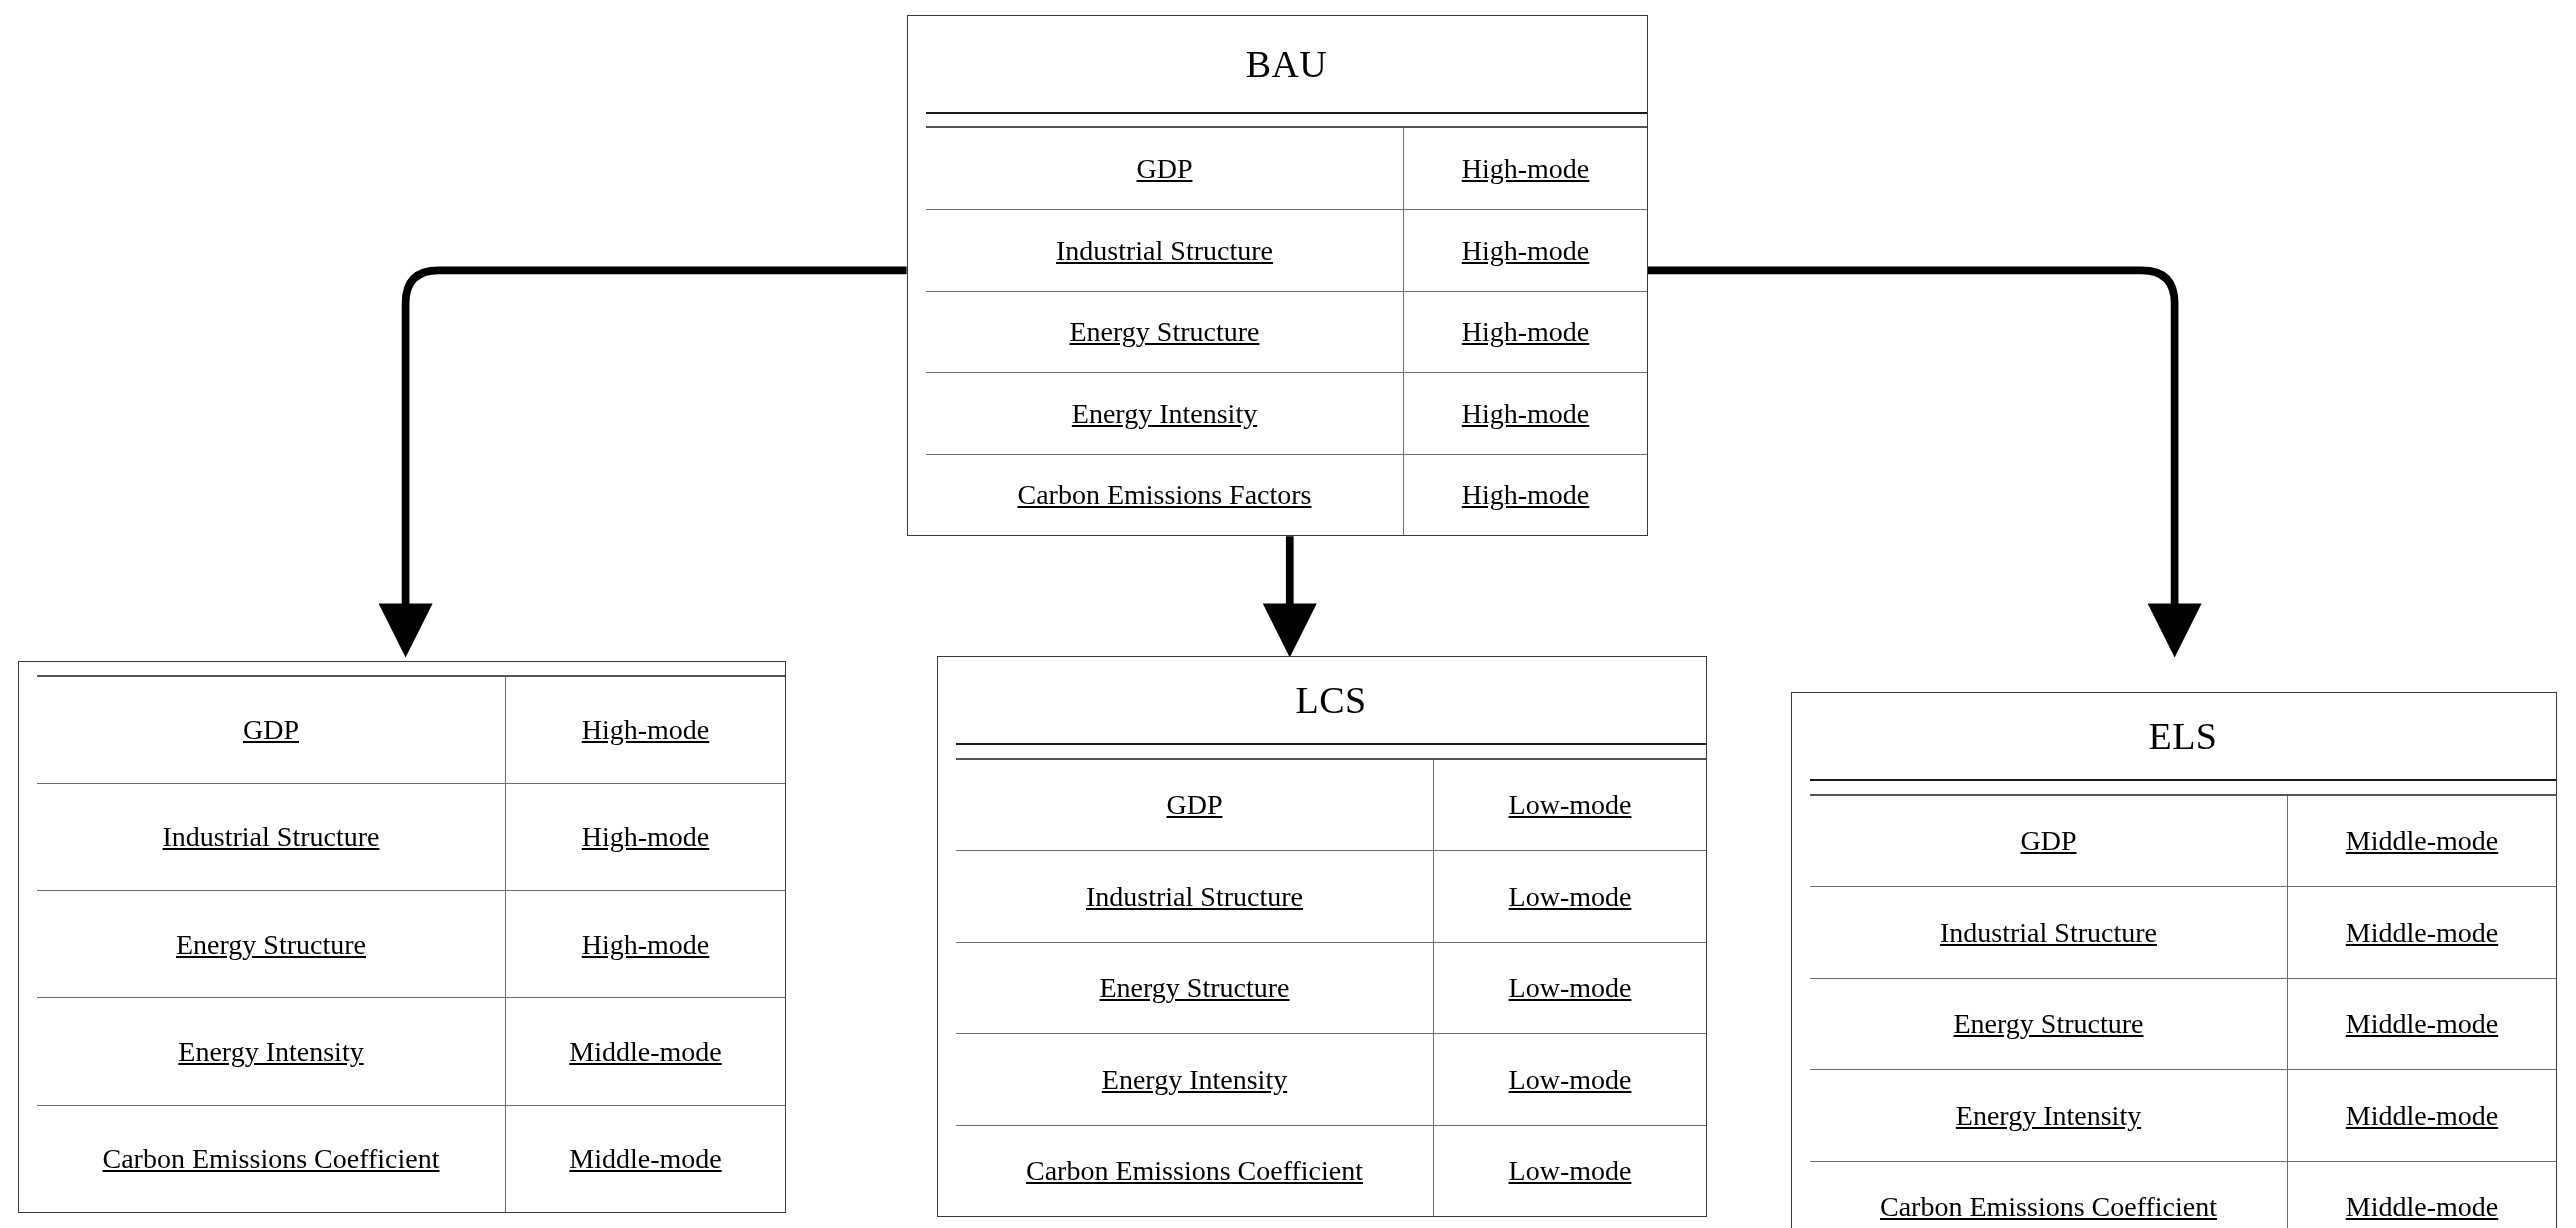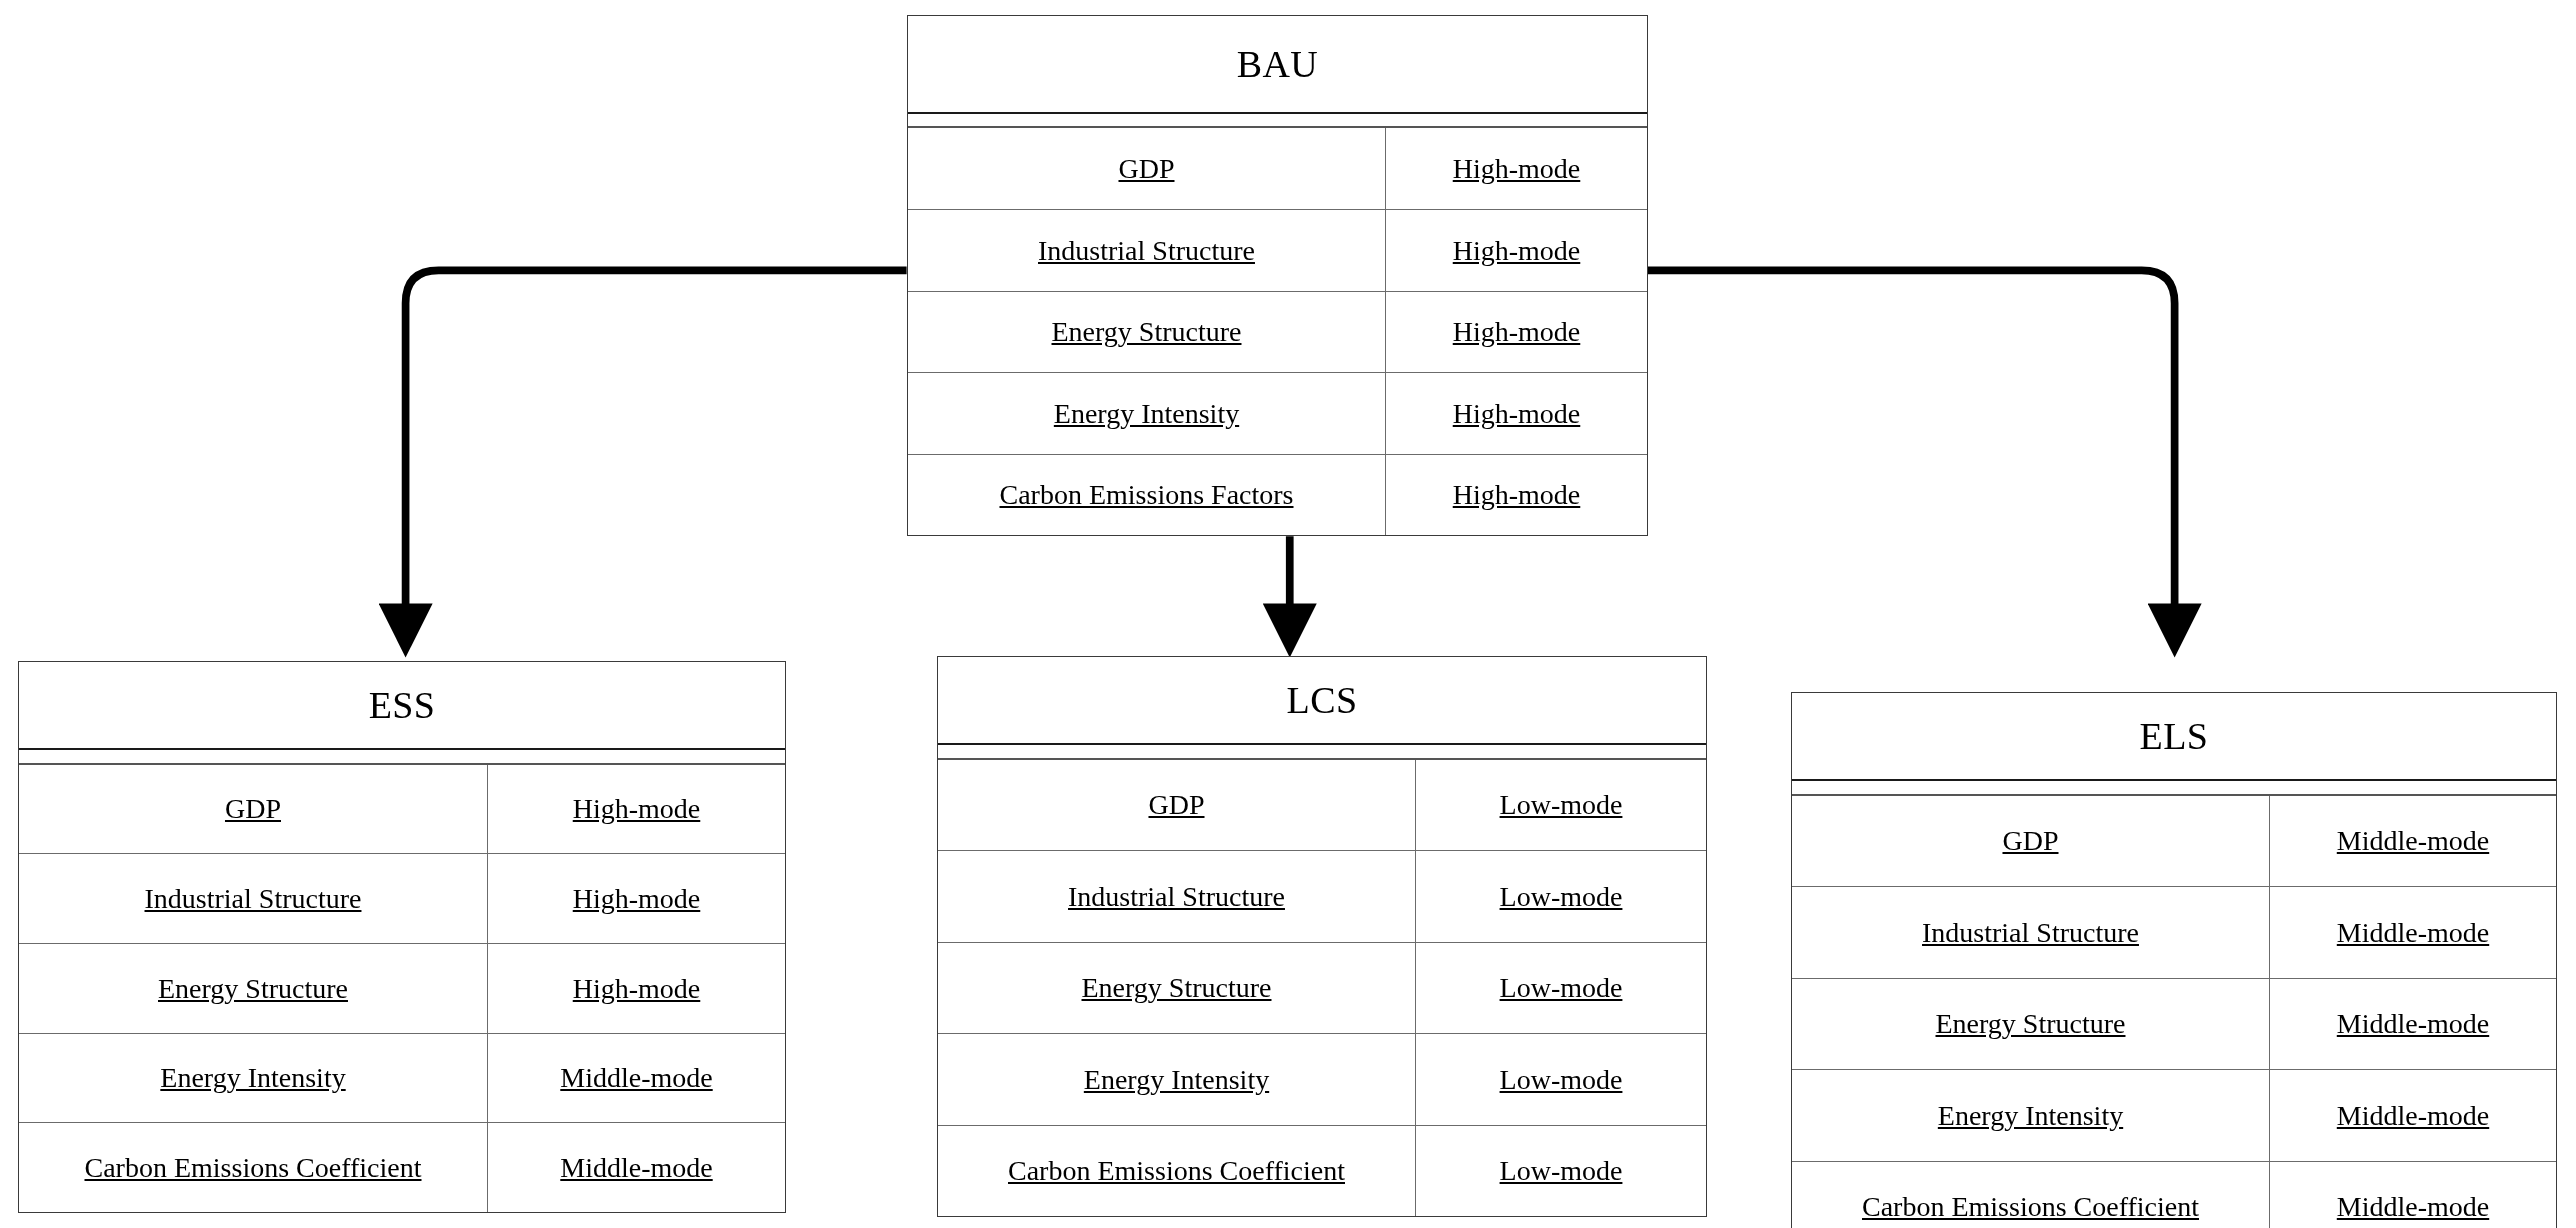--- a/index.html
+++ b/index.html
@@ -28,20 +28,21 @@
   }
   
   .scenario-box {
     position: absolute;
     z-index: 2;
     background: #ffffff;
     border: 1.4px solid #3a3a3a;
     box-sizing: border-box;
     display: flex;
     flex-direction: column;
+    padding-left: 18px;
   }
   .scenario-title {
     flex: 0 0 auto;
     display: flex;
     align-items: center;
     justify-content: center;
     border-bottom: 2.1px solid #1a1a1a;
     box-sizing: border-box;
     font-size: 38px;
     line-height: 1;
@@ -154,21 +155,20 @@
         <div class="scell scell-value">High-mode</div>
       </div>
       <div class="srow srow-last">
         <div class="scell scell-label">Carbon Emissions Factors</div>
         <div class="scell scell-value">High-mode</div>
       </div>
     </div>
   </div>
 
   <div class="scenario-box" id="box-ess">
-    <div class="scenario-title">ESS</div>
     <div class="scenario-spacer"></div>
     <div class="scenario-rows">
       <div class="srow">
         <div class="scell scell-label">GDP</div>
         <div class="scell scell-value">High-mode</div>
       </div>
       <div class="srow">
         <div class="scell scell-label">Industrial Structure</div>
         <div class="scell scell-value">High-mode</div>
       </div>

